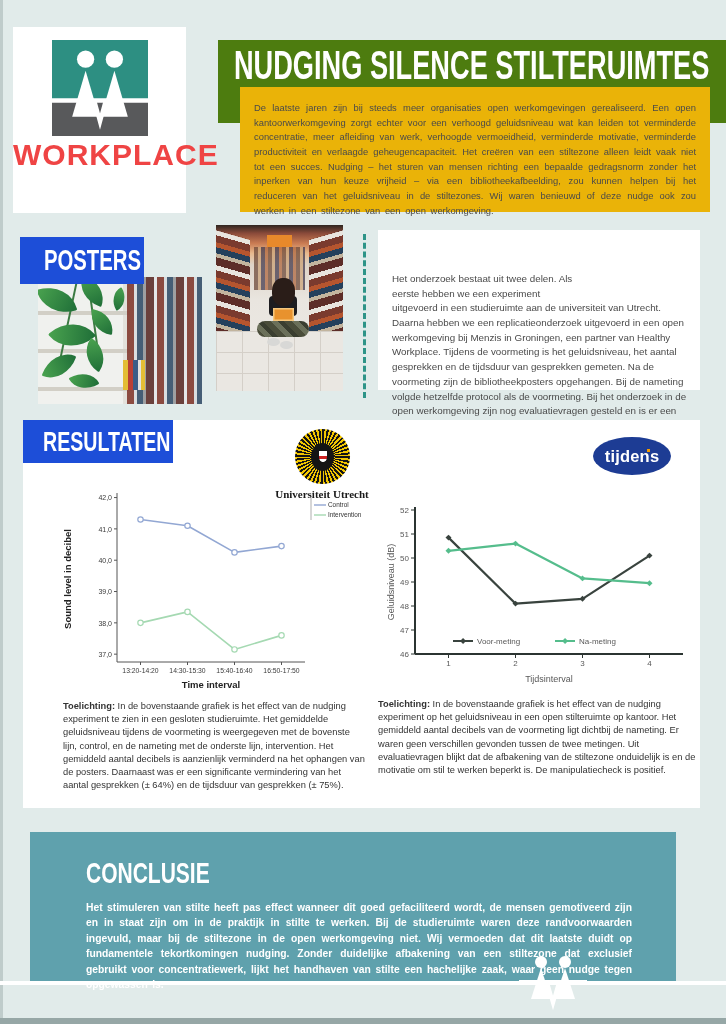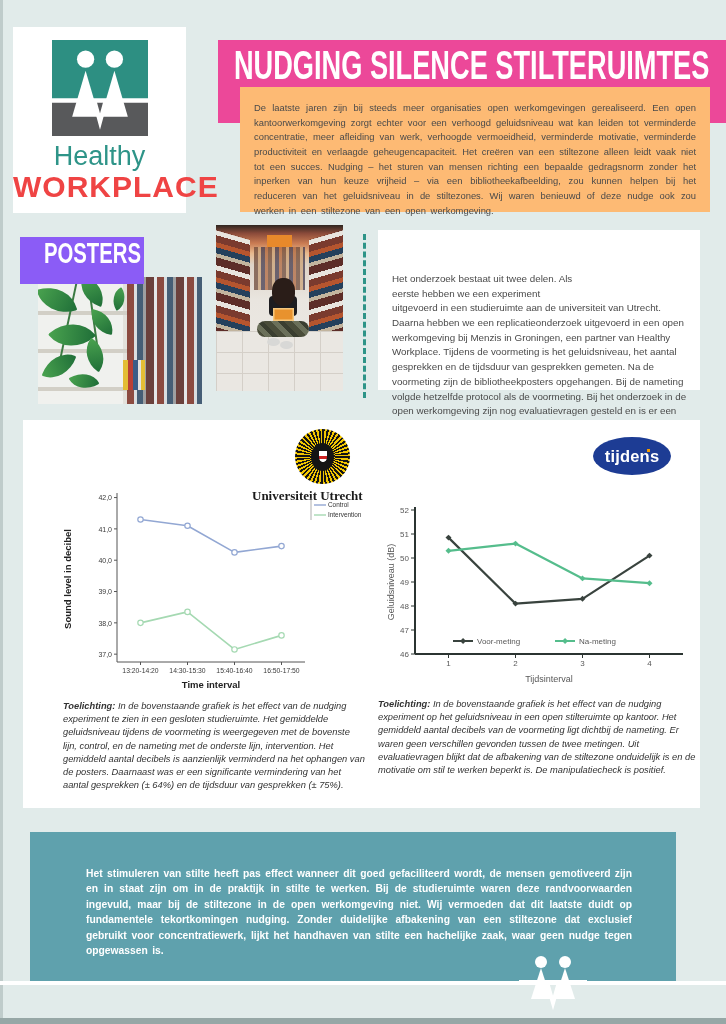--- a/index.html
+++ b/index.html
@@ -11,27 +11,27 @@
   }
   .abs { position:absolute; }
   .cond { display:inline-block; white-space:nowrap; transform:scaleX(0.70); transform-origin:left center; font-weight:700; }
   .cond.center { transform-origin:center center; }
 
   
   .logo-box { left:13px; top:27px; width:173px; height:186px; background:#fff; text-align:center; }
   .logo-mark { width:96px; height:96px; margin-top:13px; }
   .logo-line1 { font-size:27px; color:#2E9488; margin-top:1px; }
   .logo-line2 { font-size:30px; color:#ef4444; font-weight:700; letter-spacing:1px; margin-top:-2px;text-align:right; }
-  .title-bar { left:218px; top:40px; width:508px; height:83px; background:#ec4899; display:flex; align-items:flex-start; justify-content:center; }
+  .title-bar { left:218px; top:40px; width:508px; height:83px; background:#4d7c0f; display:flex; align-items:flex-start; justify-content:center; }
   .title-bar .cond { color:#fff; font-size:40px; transform:scaleX(0.68); margin-top:3px; }
-  .intro-box { left:240px; top:87px; width:470px; height:125px; background:#fdba74; }
+  .intro-box { left:240px; top:87px; width:470px; height:125px; background:#eab308; }
   .intro-box p { margin:14px 14px; font-size:9.4px; line-height:1.56; text-align:justify; color:#4A4A4A; word-spacing:2px; }
 
   
-  .sec-label { background:#8b5cf6; color:#fff; display:flex; z-index:5; }
+  .sec-label { background:#1d4ed8; color:#fff; display:flex; align-items:center; z-index:5; }
   .posters-label  { left:20px;  top:237px; width:124px; height:47px; padding-left:24px; font-size:29px; }
   .methode-label  { left:585px; top:233px; width:119px; height:42px; justify-content:center; font-size:27px; }
   .methode-label .cond { transform-origin:center center; }
   .result-label   { left:23px;  top:420px; width:150px; height:43px; padding-left:20px; font-size:28px; }
   .sec-label .cond { font-size:inherit; }
 
   
   .photo { overflow:hidden; }
   .photo-plant { left:38px; top:277px; width:164px; height:127px;
     background:linear-gradient(90deg,#f0f1ee 0 52%,#e3e1db 52% 60%,#d8d8d4 60%); }
@@ -81,28 +81,28 @@
   .methode-panel { left:378px; top:230px; width:322px; height:160px; background:#fff; }
   .methode-text { left:392px; top:272px; width:298px; font-size:9.8px; line-height:1.5; color:#4A4A4A; }
   .methode-spacer { float:right; width:112px; height:26px; }
 
   
   .results-panel { left:23px; top:420px; width:677px; height:388px; background:#fff; }
   .uu-logo { left:295px; top:429px; width:55px; height:55px; border-radius:50%;
     background:repeating-conic-gradient(#141414 0deg 4.5deg,#f2c500 4.5deg 9deg); display:flex; align-items:center; justify-content:center; }
   .uu-inner { width:23px; height:28px; border-radius:50%; background:#141414; display:flex; align-items:center; justify-content:center; }
   .uu-shield { width:8px; height:11px; background:linear-gradient(180deg,#ffffff 0 45%,#cc2222 45% 75%,#ffffff 75%); border-radius:0 0 45% 45%; }
-  .uu-caption { left:252px; top:488px; width:140px; text-align:left; font-family:"Liberation Serif", serif; font-weight:700; font-size:13px; color:#1a1a1a; }
+  .uu-caption { left:252px; top:488px; width:140px; text-align:center; font-family:"Liberation Serif", serif; font-weight:700; font-size:11px; color:#1a1a1a; }
   .menzis-logo { left:593px; top:437px; width:78px; height:38px; background:#1D3C94; border-radius:50%;
     color:#fff; font-weight:700; font-size:16.5px; display:flex; align-items:center; justify-content:center; letter-spacing:0.2px; }
   .menzis-dot { position:absolute; left:53.5px; top:11.5px; width:3.6px; height:3.6px; background:#F59C00; }
   .chart1 { left:55px; top:486px; }
   .chart2 { left:385px; top:498px; }
   svg text { font-family:"Liberation Sans", sans-serif; }
-  .toelichting { font-size:9.3px; line-height:1.42; color:#333;font-style:italic; }
+  .toelichting { font-size:9.3px; line-height:1.42; color:#333; }
   .toel-left  { left:63px;  top:700px; width:302px; }
   .toel-right { left:378px; top:698px; width:322px; }
 
   
   .conclusie-box { left:30px; top:832px; width:646px; height:150px; background:#5FA1AD; color:#fff; padding:24px 44px 0 56px; }
   .conclusie-title .cond { font-size:30px; }
   .conclusie-text { margin-top:10px; font-size:10.3px; font-weight:700; line-height:1.5; text-align:justify; word-spacing:1.5px; }
   .sep-line { left:0; top:981px; width:726px; height:4px; background:#fff; z-index:6; }
   .footer-bar { left:0; top:985px; width:726px; height:33px; background:#1E8578; color:#fff;
     text-align:center; font-weight:700; font-size:15px; line-height:31px; letter-spacing:0.5px; }
@@ -120,21 +120,20 @@
       <rect x="0" y="63" width="100" height="37" fill="#58595B"></rect>
       <polyline points="0,63 100,63" fill="none" stroke="#fff" stroke-width="4.5"></polyline>
       <polyline points="44,63 50,85 56,63" fill="none" stroke="#fff" stroke-width="4.5"></polyline>
       <g fill="#fff">
         <circle cx="35" cy="20" r="9"></circle>
         <circle cx="65" cy="20" r="9"></circle>
         <polygon points="21,80 35,32 49,80"></polygon>
         <polygon points="51,80 65,32 79,80"></polygon>
       </g>
     </svg>
-    <div class="logo-line1">Healthy</div>
     <div class="logo-line2">WORKPLACE</div>
   </div>
 
   <div class="abs title-bar">
     <span class="cond center">NUDGING SILENCE STILTERUIMTES</span>
   </div>
 
   <div class="abs intro-box">
     <p>De laatste jaren zijn bij steeds meer organisaties open werkomgevingen gerealiseerd. Een open kantoorwerkomgeving zorgt echter voor een verhoogd geluidsniveau wat kan leiden tot verminderde concentratie, meer afleiding van werk, verhoogde vermoeidheid, verminderde motivatie, verminderde productiviteit en verlaagde geheugencapaciteit. Het creëren van een stiltezone alleen leidt vaak niet tot een succes. Nudging – het sturen van mensen richting een bepaalde gedragsnorm zonder het inperken van hun keuze vrijheid – via een bibliotheekafbeelding, zou kunnen helpen bij het reduceren van het geluidsniveau in de stiltezones. Wij waren benieuwd of deze nudge ook zou werken in een stiltezone van een open werkomgeving.</p>
   </div>
@@ -174,20 +173,23 @@
   </div>
 
   <div class="abs dashed-line"></div>
 
   <div class="abs methode-panel"></div>
   <div class="abs methode-text">
     <span class="methode-spacer"></span><span>Het onderzoek bestaat uit twee delen. Als eerste hebben we een experiment uitgevoerd in een studieruimte aan de universiteit van Utrecht. Daarna hebben we een replicatieonderzoek uitgevoerd in een open werkomgeving bij Menzis in Groningen, een partner van Healthy Workplace. Tijdens de voormeting is het geluidsniveau, het aantal gesprekken en de tijdsduur van gesprekken gemeten. Na de voormeting zijn de bibliotheekposters opgehangen. Bij de nameting volgde hetzelfde protocol als de voormeting. Bij het onderzoek in de open werkomgeving zijn nog evaluatievragen gesteld en is er een manipulatiecheck gehouden.</span>
   </div>
 
   <div class="abs results-panel"></div>
+  <div class="abs sec-label result-label">
+    <span class="cond">RESULTATEN</span>
+  </div>
 
   <div class="abs uu-logo">
     <div class="uu-inner">
       <div class="uu-shield"></div>
     </div>
   </div>
   <div class="abs uu-caption">Universiteit Utrecht</div>
 
   <div class="abs menzis-logo">
     <span>tijdens</span>
@@ -281,20 +283,23 @@
     </svg>
 
   <p class="abs toelichting toel-left">
     <b>Toelichting:</b><span> In de bovenstaande grafiek is het effect van de nudging experiment te zien in een gesloten studieruimte. Het gemiddelde geluidsniveau tijdens de voormeting is weergegeven met de bovenste lijn, control, en de nameting met de onderste lijn, intervention. Het gemiddeld aantal decibels is aanzienlijk verminderd na het ophangen van de posters. Daarnaast was er een significante vermindering van het aantal gesprekken (± 64%) en de tijdsduur van gesprekken (± 75%).</span>
   </p>
   <p class="abs toelichting toel-right">
     <b>Toelichting:</b><span> In de bovenstaande grafiek is het effect van de nudging experiment op het geluidsniveau in een open stilteruimte op kantoor. Het gemiddeld aantal decibels van de voormeting ligt dichtbij de nameting. Er waren geen verschillen gevonden tussen de twee metingen. Uit evaluatievragen blijkt dat de afbakening van de stiltezone onduidelijk is en de motivatie om stil te werken beperkt is. De manipulatiecheck is positief.</span>
   </p>
 
   <div class="abs conclusie-box">
+    <div class="conclusie-title">
+      <span class="cond">CONCLUSIE</span>
+    </div>
     <p class="conclusie-text">Het stimuleren van stilte heeft pas effect wanneer dit goed gefaciliteerd wordt, de mensen gemotiveerd zijn en in staat zijn om in de praktijk in stilte te werken. Bij de studieruimte waren deze randvoorwaarden ingevuld, maar bij de stiltezone in de open werkomgeving niet. Wij vermoeden dat dit laatste duidt op fundamentele tekortkomingen nudging. Zonder duidelijke afbakening van een stiltezone dat exclusief gebruikt voor concentratiewerk, lijkt het handhaven van stilte een hachelijke zaak, waar geen nudge tegen opgewassen is.</p>
   </div>
 
   <div class="abs sep-line"></div>
   <svg class="abs footer-icon" viewBox="0 0 68 58">
     <polyline points="0,29 68,29" fill="none" stroke="#fff" stroke-width="4"></polyline>
     <polyline points="28,29 34,50 40,29" fill="none" stroke="#fff" stroke-width="4"></polyline>
     <g fill="#fff">
       <circle cx="22" cy="9" r="6"></circle>
       <circle cx="46" cy="9" r="6"></circle>

